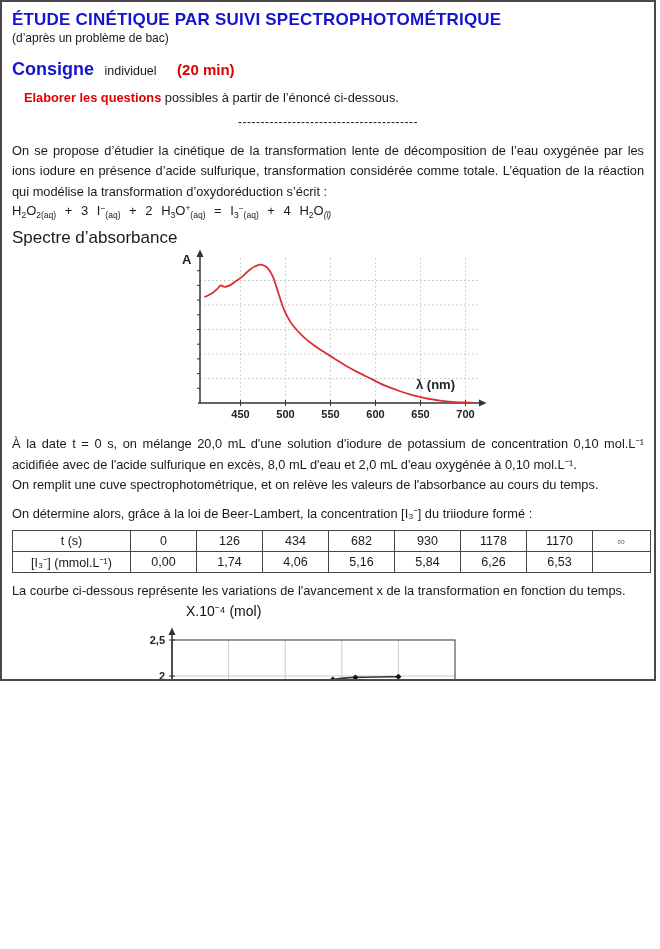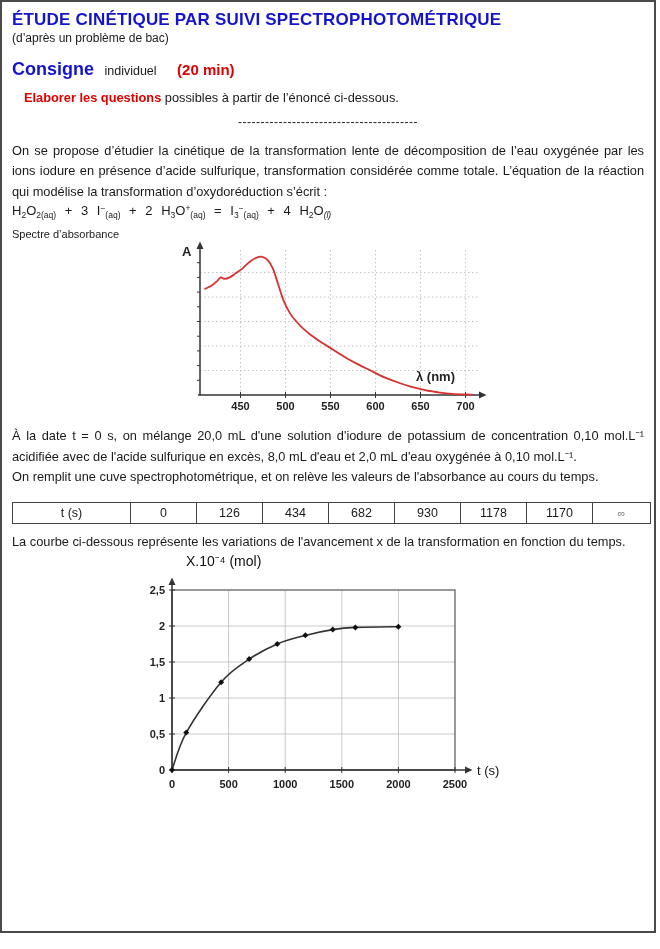--- a/index.html
+++ b/index.html
@@ -3,21 +3,21 @@
 <meta charset="utf-8">
 <style>
   :root{
     --accent-blue:#1414cc;
     --accent-red:#e00000;
     --ink:#1a1a1a;
   }
   html,body{margin:0;padding:0;background:#fff;}
   body{font-family:"Liberation Sans",sans-serif;color:var(--ink);}
   .page{
-    width:656px;height:933px;box-sizing:border-box;
+    width:656px;height:681px;box-sizing:border-box;
     border:2px solid #4a4a4a;
     padding:6px 10px 4px 10px;
     overflow:hidden;background:#fff;
   }
   .title{
     color:var(--accent-blue);font-size:17px;font-weight:bold;
     margin:2px 0 1px 0;letter-spacing:0.2px;
   }
   .subtitle{font-size:12px;margin:0 0 14px 0;}
   .consigne-row{margin:6px 0 10px 0;}
@@ -28,21 +28,21 @@
   .instruction b{color:var(--accent-red);}
   .separator{font-size:12px;text-align:center;margin:0 0 12px 0;letter-spacing:0.5px;}
   p.body{font-size:12.8px;line-height:1.6;margin:0;}
   p.just{text-align:justify;}
   .equation{
     font-size:13px;text-align:left;margin:1px 0 1px 0;word-spacing:5px;
   }
   .eq-sub{font-size:8.5px;vertical-align:-3px;}
   .eq-sup{font-size:8.5px;vertical-align:4px;}
   .eq-subi{font-size:8.5px;vertical-align:-3px;font-style:italic;}
-  .spectre-label{font-size:11px;margin:8px 0 0 0;}
+  .spectre-label{font-size:17px;margin:8px 0 0 0;}
   .chart1-wrap{margin:0 0 2px 158px;}
   .chart2-wrap{margin:0 0 0 118px;}.gap8{height:8px;}
   table.datatable{
     border-collapse:collapse;table-layout:fixed;width:638px;
     font-size:12.5px;margin:6px 0 8px 0;
   }
   table.datatable td{
     border:1px solid #444;text-align:center;height:20px;padding:0 2px;
     overflow:hidden;white-space:nowrap;
   }
@@ -122,20 +122,21 @@
           <text x="246" y="141" font-size="13" font-weight="bold" fill="#222">λ (nm)</text>
         </g>
         <path d="M34.5,49.2C35.7,48.5 39.6,46.8 41.7,45.5C43.8,44.1 45.6,42.4 47.1,41.1C48.6,39.7 49.5,37.8 50.7,37.4C51.9,37.0 52.8,38.9 54.3,38.9C55.8,38.9 57.8,38.4 59.7,37.4C61.7,36.4 63.9,34.5 66.0,33.0C68.1,31.5 70.1,30.4 72.3,28.6C74.6,26.7 77.1,23.8 79.5,22.0C81.9,20.1 84.6,18.4 86.7,17.6C88.8,16.7 90.3,16.5 92.1,16.8C93.9,17.2 95.7,17.8 97.5,19.8C99.3,21.7 101.1,24.4 102.9,28.6C104.7,32.7 106.5,39.4 108.3,44.8C110.1,50.1 111.8,56.1 113.7,60.9C115.7,65.7 117.9,70.0 120.0,73.4C122.1,76.8 124.0,78.9 126.3,81.5C128.6,84.1 130.8,86.4 133.5,88.8C136.2,91.3 139.2,93.7 142.5,96.2C145.8,98.6 149.6,101.1 153.3,103.6C157.1,106.0 161.1,108.5 165.0,110.9C168.9,113.4 173.0,116.0 176.7,118.3C180.5,120.5 183.4,122.0 187.5,124.1C191.6,126.2 196.5,128.5 201.0,130.7C205.5,133.0 210.0,135.4 214.5,137.4C219.0,139.3 223.5,140.9 228.0,142.5C232.5,144.1 237.0,145.6 241.5,146.9C246.0,148.2 250.5,149.2 255.0,150.1C259.5,151.1 264.0,151.7 268.5,152.4C273.0,153.0 276.3,153.5 282.0,153.8C287.7,154.2 299.3,154.4 302.7,154.6" fill="none" stroke="#d93030" stroke-width="1.8"></path>
       </svg>
   </div>
 
   <p class="body just">À la date t = 0 s, on mélange 20,0 mL d'une solution d'iodure de potassium de concentration 0,10 mol.L⁻¹ acidifiée avec de l'acide sulfurique en excès, 8,0 mL d'eau et 2,0 mL d'eau oxygénée à 0,10 mol.L⁻¹.</p>
   <p class="body">On remplit une cuve spectrophotométrique, et on relève les valeurs de l'absorbance au cours du temps.</p>
 
   <div class="gap8"></div>
+  <p class="body">On détermine alors, grâce à la loi de Beer-Lambert, la concentration [I₃⁻] du triiodure formé :</p>
 
   <table class="datatable">
     <colgroup>
       <col style="width:118px">
         <col style="width:66px">
         <col style="width:66px">
       <col style="width:66px">
         <col style="width:66px">
         <col style="width:66px">
       <col style="width:66px">
@@ -146,20 +147,31 @@
         <tr>
           <td>t (s)</td>
           <td>0</td>
           <td>126</td>
           <td>434</td>
           <td>682</td>
           <td>930</td>
           <td>1178</td>
           <td>1170</td>
           <td class="inf">∞</td>
+        </tr>
+        <tr>
+          <td>[I₃⁻] (mmol.L⁻¹)</td>
+          <td>0,00</td>
+          <td>1,74</td>
+          <td>4,06</td>
+          <td>5,16</td>
+          <td>5,84</td>
+          <td>6,26</td>
+          <td>6,53</td>
+          <td></td>
         </tr>
       </tbody>
   </table>
 
   <p class="body just">La courbe ci-dessous représente les variations de l'avancement x de la transformation en fonction du temps.</p>
 
   <div class="chart2-wrap">
     <svg id="chart2" width="378" height="250" viewBox="0 0 378 250">
         <g>
           <line x1="98.6" y1="38" x2="98.6" y2="218" stroke="#bdbdbd" stroke-width="0.8"></line>

